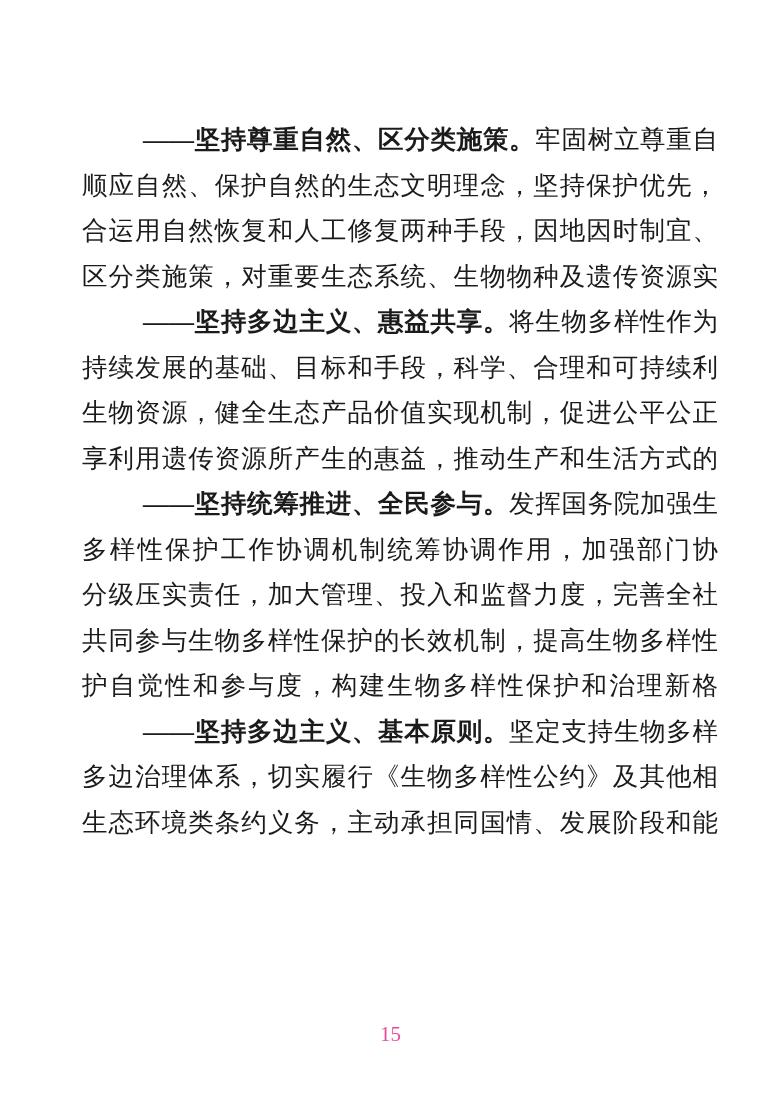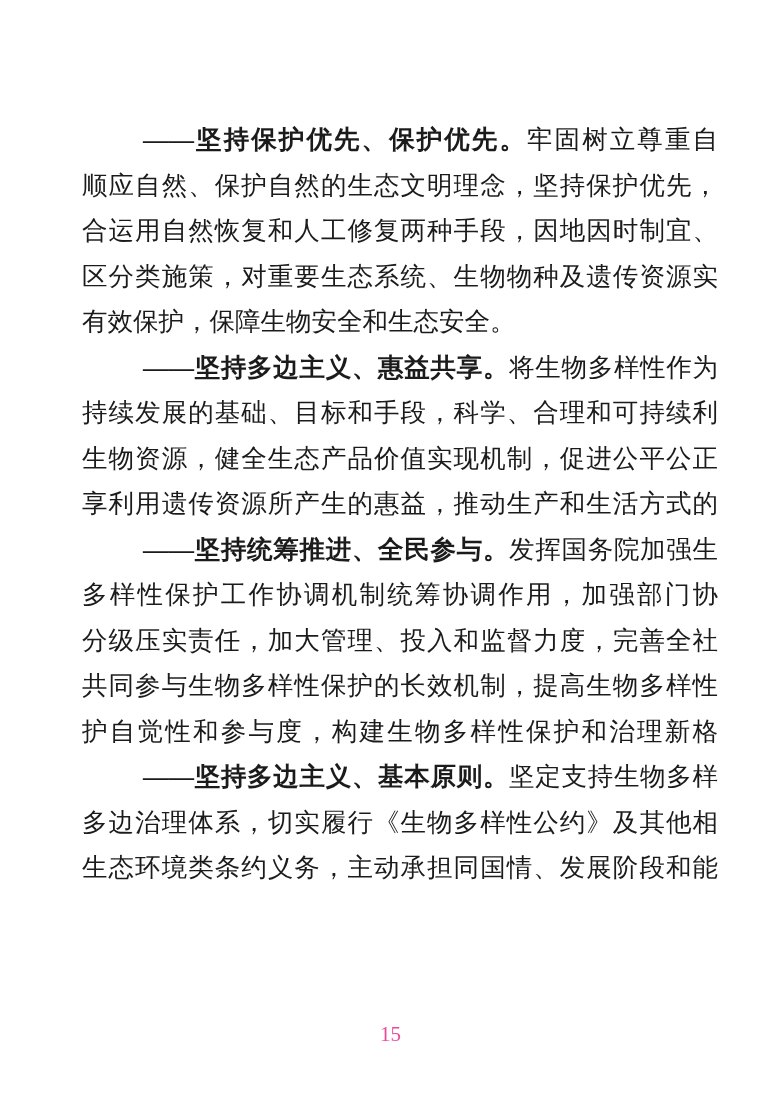--- a/index.html
+++ b/index.html
@@ -51,25 +51,24 @@
     color: #ec4899;
   }
 </style>
 </head>
 <body>
 
 <div class="content">
 
 
   <div>
-    <div class="tline firstline"><span class="lead">——坚持保护优先、保护优先。</span><span>牢固树立尊重自然、</span></div>
+    <div class="tline firstline"><span class="lead">——坚持尊重自然、区分类施策。</span><span>牢固树立尊重自然、</span></div>
     <div class="tline">顺应自然、保护自然的生态文明理念，坚持保护优先，综</div>
     <div class="tline">合运用自然恢复和人工修复两种手段，因地因时制宜、分</div>
     <div class="tline">区分类施策，对重要生态系统、生物物种及遗传资源实施</div>
-    <div class="tline endline">有效保护，保障生物安全和生态安全。</div>
   </div>
 
   <div>
     <div class="tline firstline"><span class="lead">——坚持多边主义、惠益共享。</span><span>将生物多样性作为可</span></div>
     <div class="tline">持续发展的基础、目标和手段，科学、合理和可持续利用</div>
     <div class="tline">生物资源，健全生态产品价值实现机制，促进公平公正分</div>
     <div class="tline">享利用遗传资源所产生的惠益，推动生产和生活方式的绿</div>
   </div>
 
   <div>

